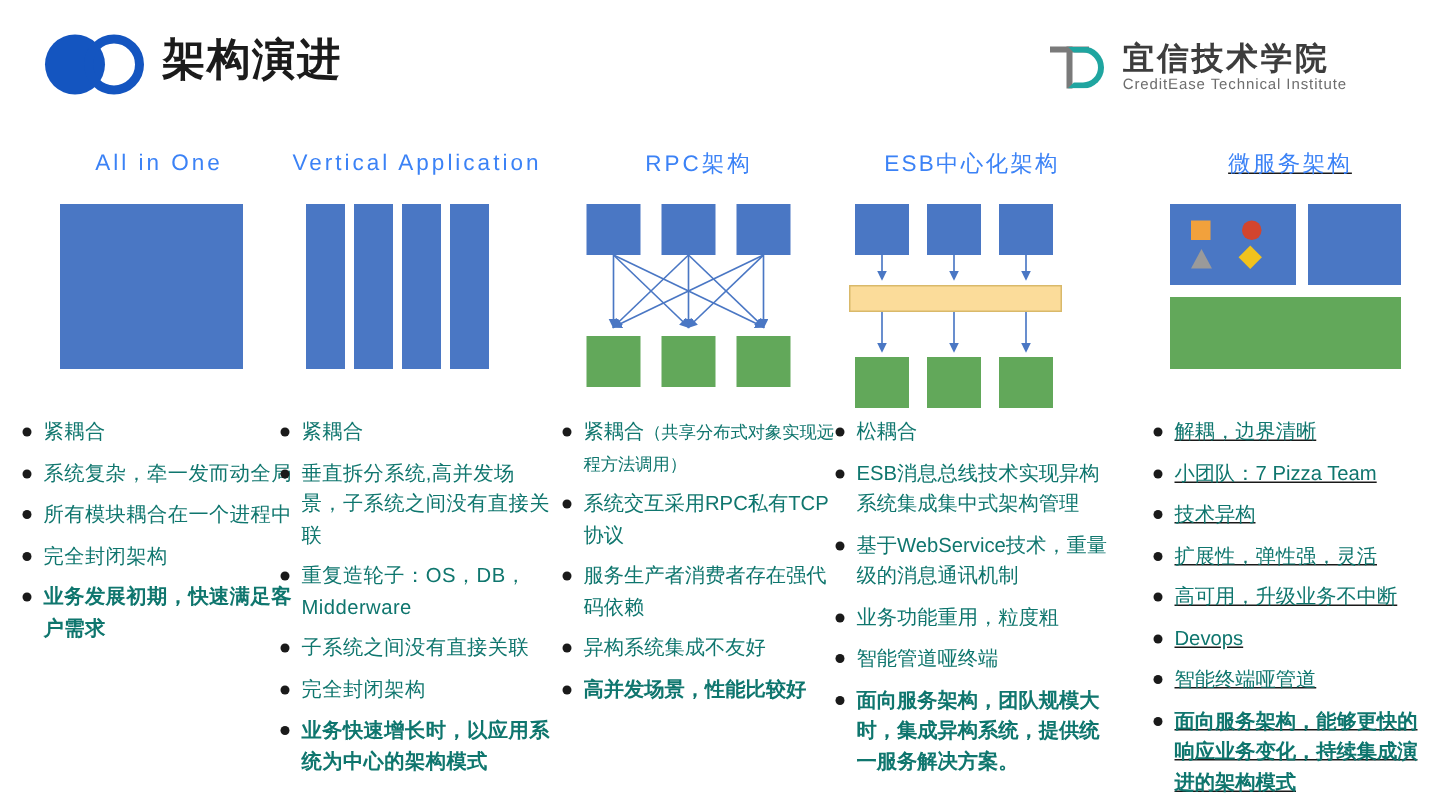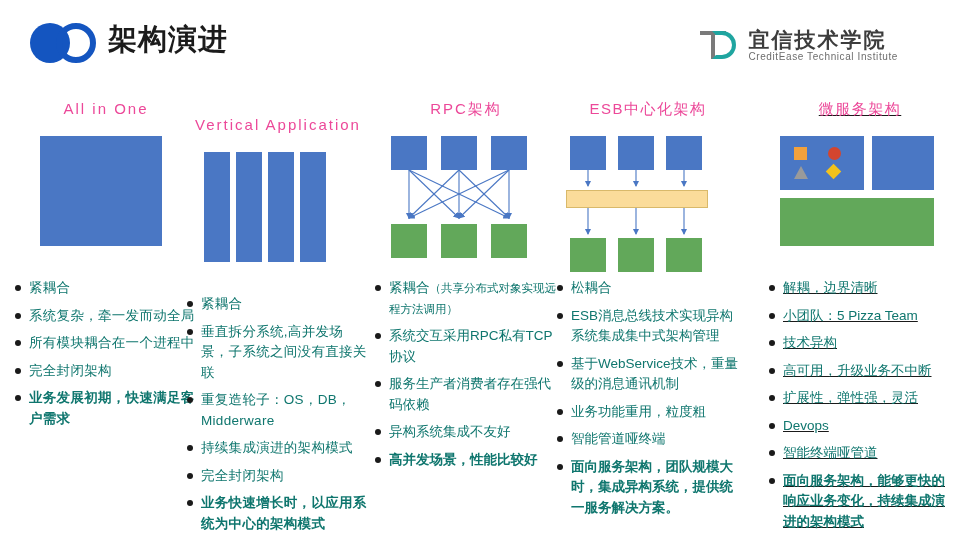--- a/index.html
+++ b/index.html
@@ -106,29 +106,29 @@
     left: 0; top: 100px;
     width: 960px;
     height: 440px;
   }
   .col {
     position: absolute;
     top: 0;
     width: 184px;
   }
   .col-0 { left: 14px; }
-  .col-1 { left: 186px; margin-top: 16px; }
+  .col-1 { left: 186px; }
   .col-2 { left: 374px; }
   .col-3 { left: 556px; }
   .col-4 { left: 768px; text-decoration: underline; }
 
   .col-title {
     text-align: center;
     font-size: 15px;
-    color: #ec4899;
+    color: #3b82f6;
     letter-spacing: 1.5px;
     height: 24px;
   }
   .col-0 .col-title, .col-1 .col-title, .col-2 .col-title { letter-spacing: 2px; }
 
   .diagram {
     position: relative;
     height: 130px;
     margin-top: 12px;
   }
@@ -312,21 +312,21 @@
     <div class="diagram">
       <div class="vstrip vs0 box-blue"></div>
       <div class="vstrip vs1 box-blue"></div>
       <div class="vstrip vs2 box-blue"></div>
       <div class="vstrip vs3 box-blue"></div>
     </div>
     <div class="bullets">
       <div class="bullet">紧耦合</div>
       <div class="bullet">垂直拆分系统,高并发场景，子系统之间没有直接关联</div>
       <div class="bullet">重复造轮子：OS，DB，Midderware</div>
-      <div class="bullet">持续集成演进的架构模式</div>
+      <div class="bullet">子系统之间没有直接关联</div>
       <div class="bullet">完全封闭架构</div>
       <div class="bullet bold">业务快速增长时，以应用系统为中心的架构模式</div>
     </div>
   </div>
 
   <div class="col col-2">
     <div class="col-title">RPC架构</div>
     <div class="diagram">
       <div class="rpc-top p0 box-blue"></div>
       <div class="rpc-top p1 box-blue"></div>
@@ -406,23 +406,23 @@
         <div class="ico ico-sq"></div>
         <div class="ico ico-circ"></div>
         <div class="ico ico-tri"></div>
         <div class="ico ico-dia"></div>
       </div>
       <div class="ms-top-right box-blue"></div>
       <div class="ms-bot box-green"></div>
     </div>
     <div class="bullets">
       <div class="bullet">解耦，边界清晰</div>
-      <div class="bullet">小团队：5 Pizza Team</div>
+      <div class="bullet">小团队：7 Pizza Team</div>
       <div class="bullet">技术异构</div>
+      <div class="bullet">扩展性，弹性强，灵活</div>
       <div class="bullet">高可用，升级业务不中断</div>
-      <div class="bullet">扩展性，弹性强，灵活</div>
       <div class="bullet">Devops</div>
       <div class="bullet">智能终端哑管道</div>
       <div class="bullet bold">面向服务架构，能够更快的响应业务变化，持续集成演进的架构模式</div>
     </div>
   </div>
 
 </div>
 
 </body></html>

